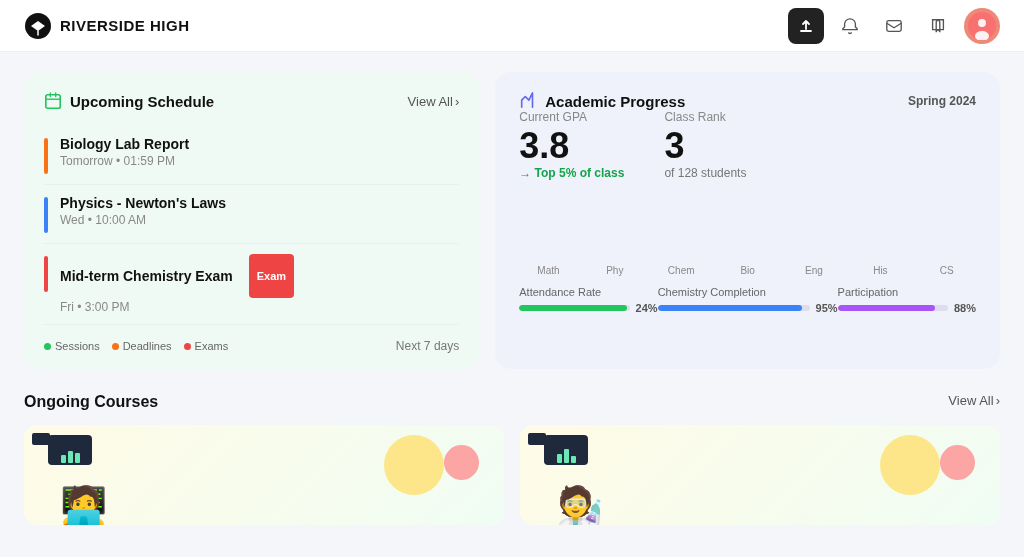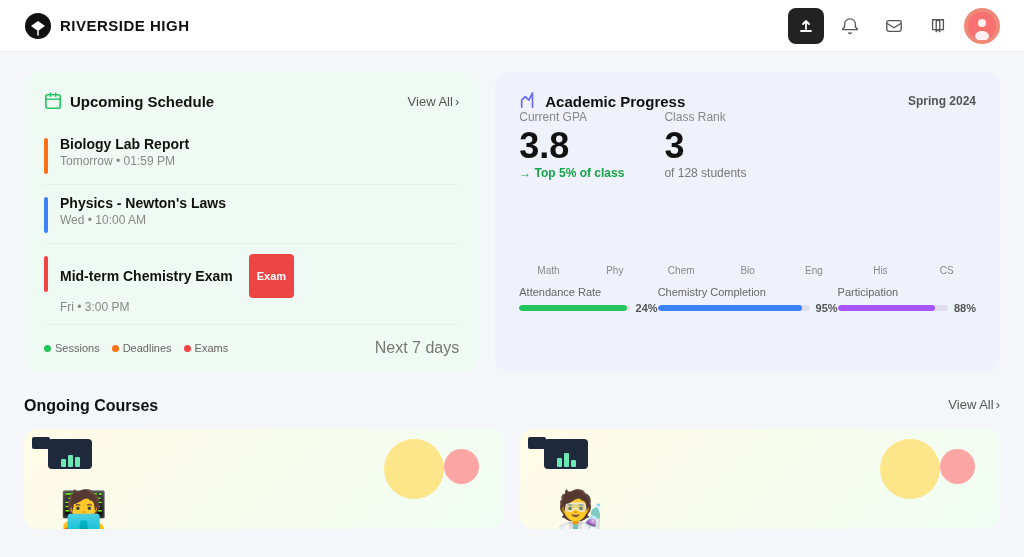--- a/index.html
+++ b/index.html
@@ -57,21 +57,21 @@
     .exam-badge {
       background: #ef4444; color: #fff; font-size: 11px; font-weight: 700;
       padding: 16px 8px; border-radius: 4px; align-self: center; margin-left: 8px;
     }
     .schedule-footer {
       display: flex; align-items: center; justify-content: space-between; margin-top: 14px;
     }
     .legend { display: flex; gap: 12px; align-items: center; }
     .legend-item { display: flex; align-items: center; gap: 4px; font-size: 11px; color: #666; }
     .legend-dot { width: 7px; height: 7px; border-radius: 50%; }
-    .next-days { font-size: 16px; color: #777; }
+    .next-days { font-size: 12px; color: #777; }
 
     
     .progress-card {
       flex: 1.1; background: #f0f2fb; border-radius: 16px; padding: 20px 24px 18px;
       min-width: 0;
     }
     .progress-header { display: flex; align-items: center; justify-content: space-between; }
     .progress-title { display: flex; align-items: center; gap: 8px; font-weight: 700; font-size: 15px; color: #111; }
     .semester-badge { font-size: 12px; color: #555; font-weight: 600; }
 

